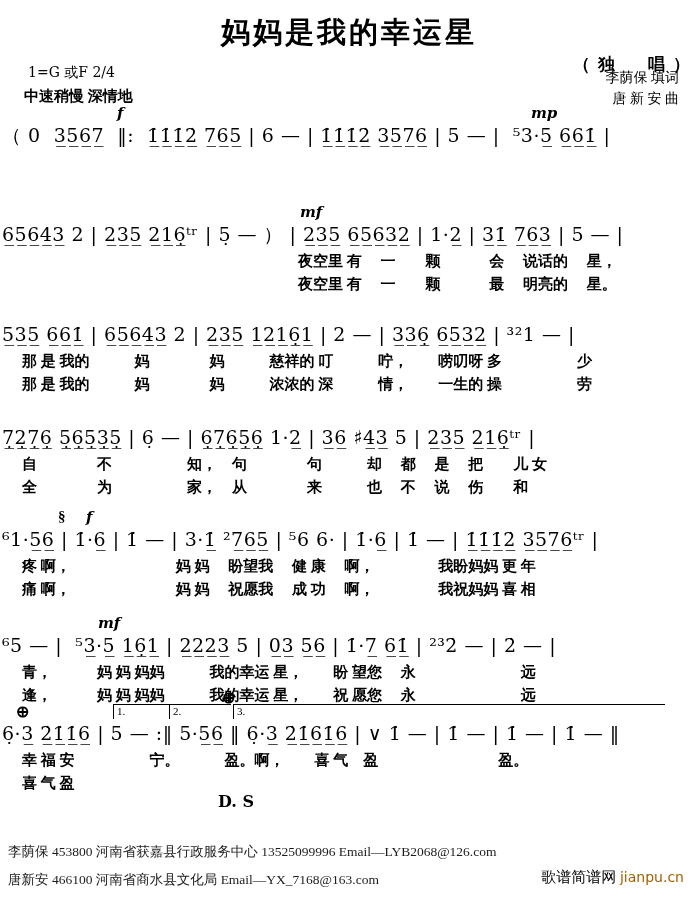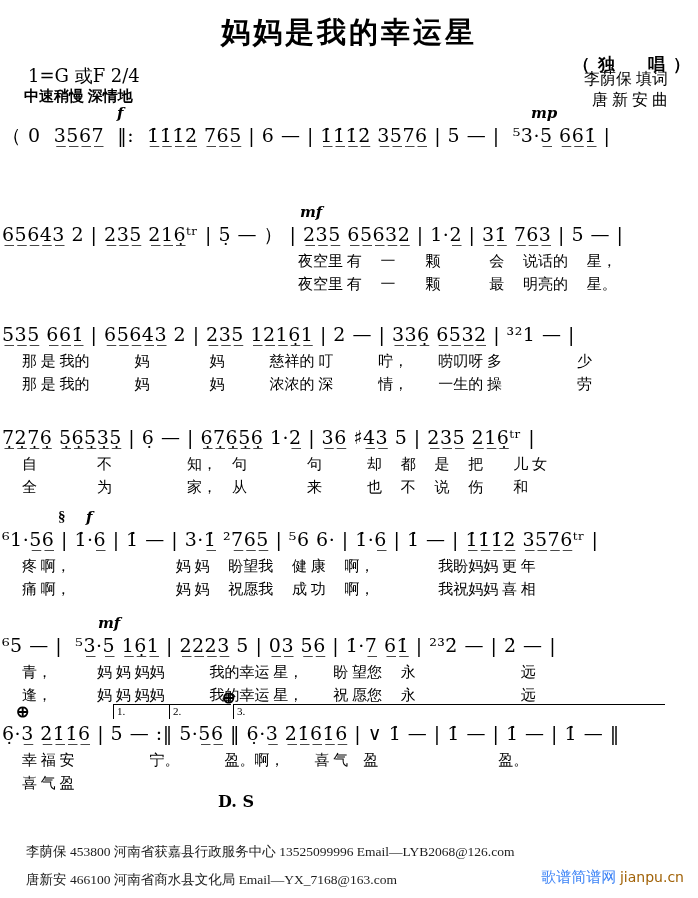--- a/index.html
+++ b/index.html
@@ -3,46 +3,46 @@
 <meta charset="utf-8">
 <style>
   html,body{margin:0;padding:0;}
   body{width:698px;height:898px;background:#ffffff;color:#000;
        font-family:"Liberation Serif", serif;position:relative;overflow:hidden;}
   .sheet{position:absolute;inset:0;}
   .title{position:absolute;top:13px;left:0;width:100%;text-align:center;
          font-size:29px;font-weight:bold;letter-spacing:3px;}
   .subtitle{position:absolute;top:53px;left:0;width:100%;text-align:right;
             font-size:17px;font-weight:bold;letter-spacing:8px;}
-  .keytime{position:absolute;top:64px;left:28px;font-size:18px;
+  .keytime{position:absolute;top:64px;left:28px;font-size:14px;
            font-family:"DejaVu Serif",serif;}
   .tempo{position:absolute;top:87px;left:24px;font-size:15px;font-weight:bold;text-align:right;}
-  .credit{position:absolute;right:30px;font-size:16px;}
+  .credit{position:absolute;right:19px;font-size:14px;}
   .credit.lyricist{top:69px;}
   .credit.composer{top:90px;}
   .system{position:absolute;left:0;width:698px;}
   .marks{position:relative;height:18px;}
   .dyn{position:absolute;top:0;font-style:italic;font-weight:bold;font-size:15px;
        font-family:"DejaVu Serif",serif;}
   .segno{position:absolute;top:0;font-weight:bold;font-size:15px;}
   .coda{position:absolute;top:0;font-size:16px;font-weight:bold;}
   .volta{position:absolute;top:2px;height:15px;border-top:1px solid #000;
          border-left:1px solid #000;font-size:11px;padding-left:3px;box-sizing:border-box;}
   .notes{white-space:pre;font-family:"DejaVu Serif",serif;font-weight:normal;
          font-size:19px;padding-left:2px;letter-spacing:0.5px;line-height:26px;}
-  .lyr{white-space:pre;font-size:15px;font-weight:normal;padding-left:22px;
+  .lyr{white-space:pre;font-size:15px;font-weight:bold;padding-left:22px;
        margin-top:5px;line-height:18px;}
   .s2 .lyr{padding-left:298px;}
   .ds{position:absolute;left:218px;font-size:16px;font-weight:bold;
       font-family:"DejaVu Serif",serif;}
-  .footer-line{position:absolute;left:26px;font-size:13.5px;color:#1c1c1c;}
+  .footer-line{position:absolute;left:8px;font-size:13.5px;color:#1c1c1c;}
   .footer-line.f1{top:843px;}
   .footer-line.f2{top:871px;}
   .watermark{position:absolute;right:14px;top:868px;font-size:15px;}
-  .wm-gray{color:#3b82f6;}
+  .wm-gray{color:#000000;}
   .wm-orange{color:#a16207;font-family:"DejaVu Sans",sans-serif;font-size:14px;text-decoration:none;}
   
   .s1{top:104px;} .s2{top:203px;} .s3{top:321px;} .s4{top:424px;}
   .s5{top:508px;} .s6{top:614px;} .s7{top:702px;}
 </style>
 </head>
 <body>
 
 <div class="sheet">
 

